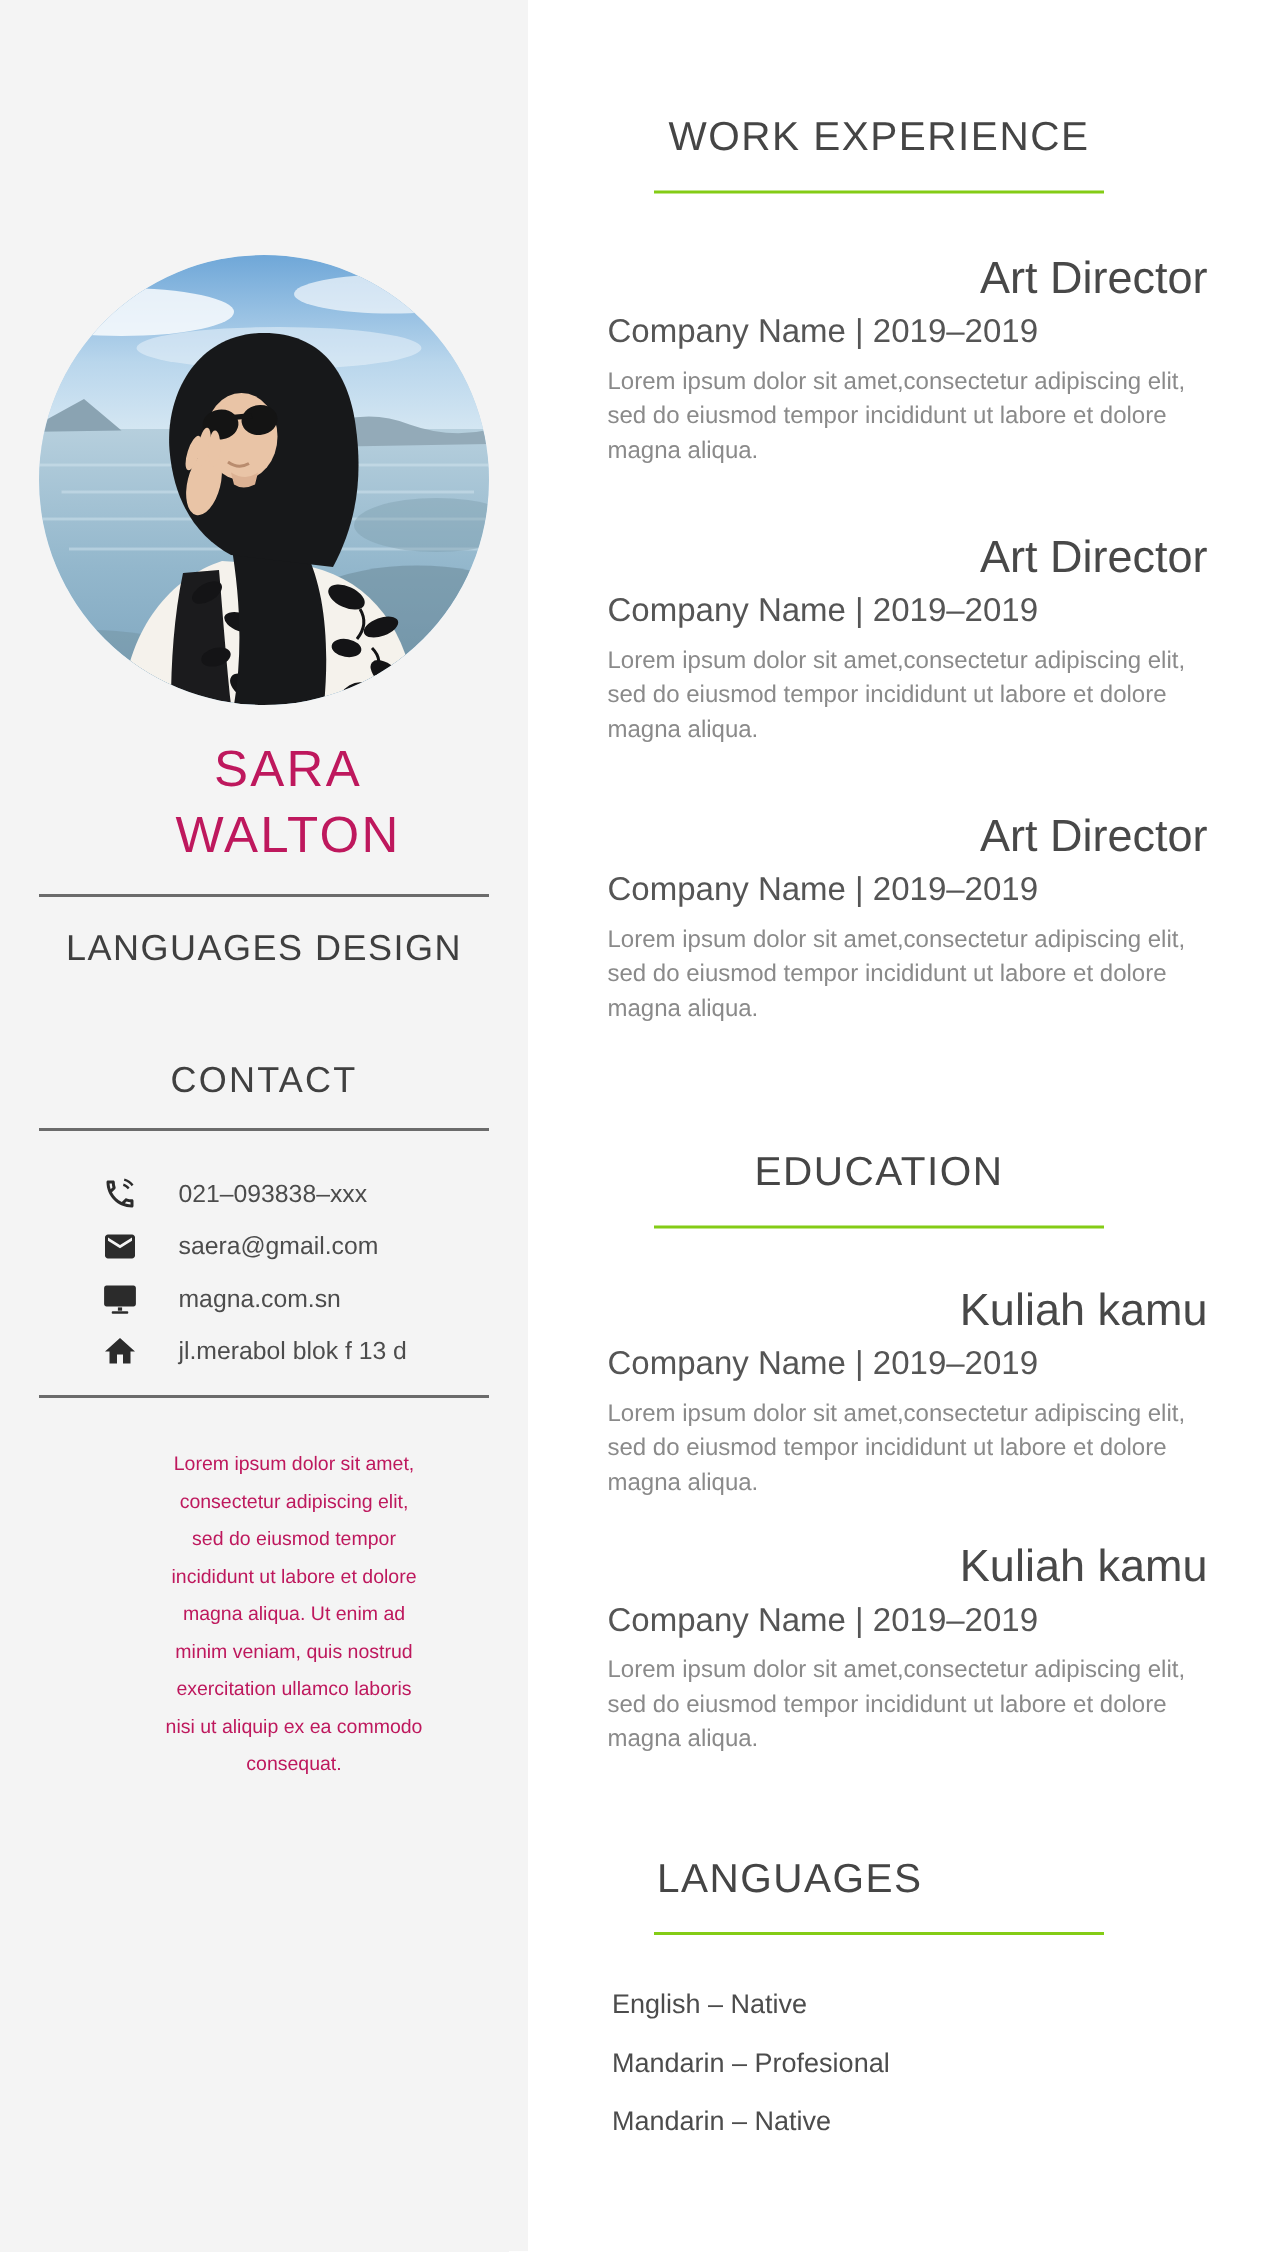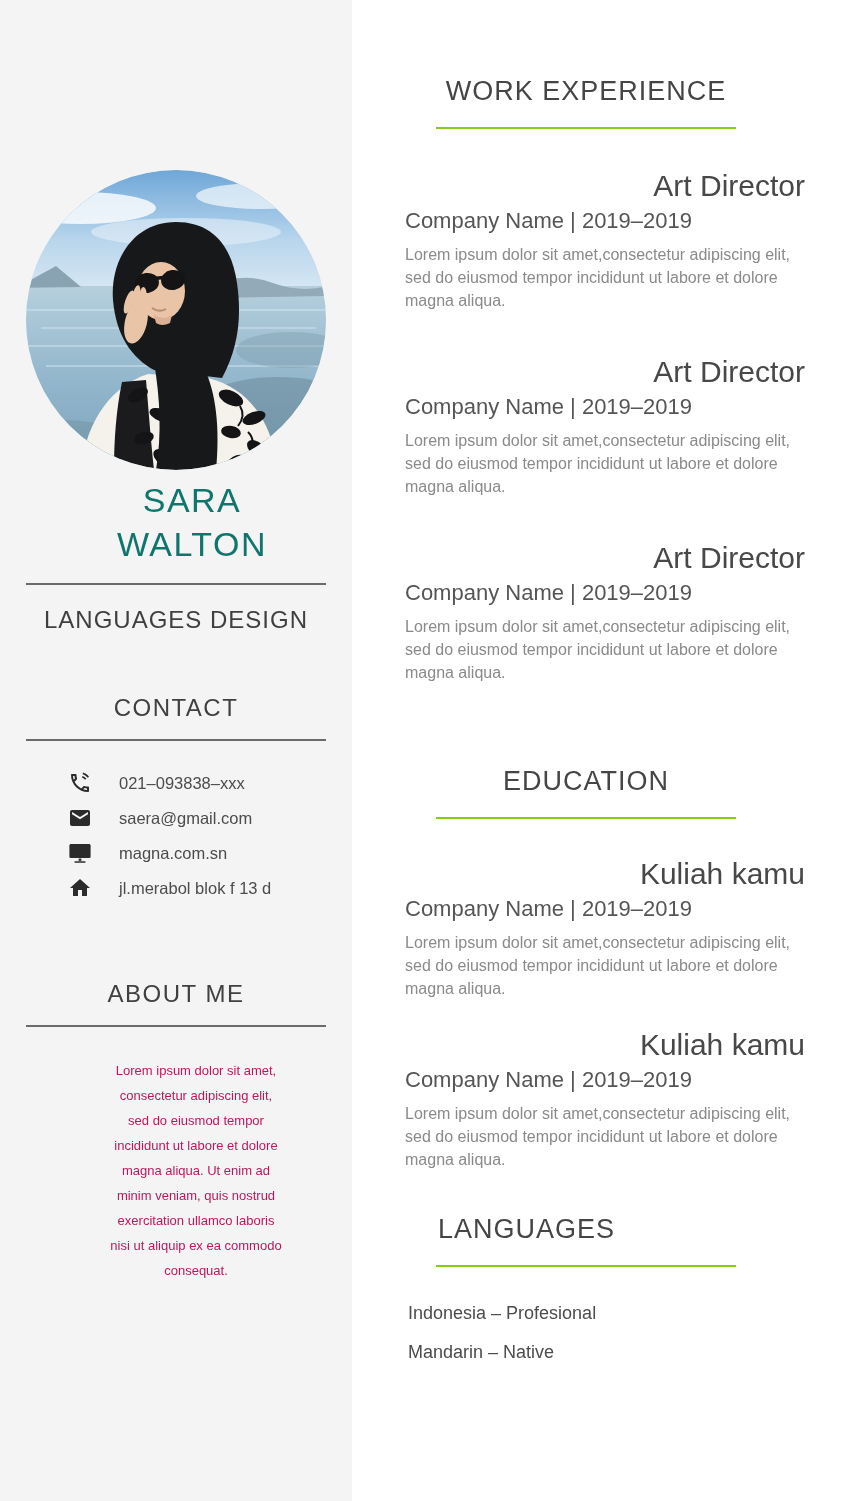--- a/index.html
+++ b/index.html
@@ -24,25 +24,25 @@
   }
   .photo {
     width: 300px; height: 300px;
     margin: 170px auto 0;
     border-radius: 50%;
     overflow: hidden;
     background: #bcd6e8;
   }
   .photo svg { display: block; width: 300px; height: 300px; }
   .name {
-    margin-top: 8px;
+    margin-top: 21px;
     font-size: 34px;
     font-weight: 400;
     letter-spacing: 1.5px;
-    color: #0f766e;
+    color: #be185d;
     line-height: 44px;
     padding-left: 32px;
   }
   .name span { display: block; }
   .rule {
     width: 300px;
     border: none;
     border-top: 2px solid #6b6b6b;
     margin: 17px auto 0;
   }
@@ -128,21 +128,21 @@
   .entry-desc {
     font-size: 16px;
     line-height: 23px;
     color: #8a8a8a;
     margin-top: 9px;
     white-space: pre-line;
   }
   .section-education { margin-top: 82px; }
   .section-education .entry { margin-top: 38px; }
   .section-education .entry + .entry { margin-top: 28px; }
-  .section-languages { margin-top: 43px; }
+  .section-languages { margin-top: 66px; }
   .language-list {
     list-style: none;
     margin-top: 36px;
     padding-left: 3px;
   }
   .language-list li {
     font-size: 18px;
     color: #4c4c4c;
     margin-bottom: 19px;
     line-height: 20px;
@@ -279,21 +279,20 @@
       <li>
         <span class="cicon">
           <svg viewBox="0 0 24 24">
               <path d="M10 20v-6h4v6h5v-8h3L12 3 2 12h3v8z"></path>
             </svg>
         </span>
         <span>jl.merabol blok f 13 d</span>
       </li>
     </ul>
 
-    <h2 class="side-heading about-heading">ABOUT ME</h2>
     <hr class="rule about-rule">
     <p class="about-text">Lorem ipsum dolor sit amet,
 consectetur adipiscing elit,
 sed do eiusmod tempor
 incididunt ut labore et dolore
 magna aliqua. Ut enim ad
 minim veniam, quis nostrud
 exercitation ullamco laboris
 nisi ut aliquip ex ea commodo
 consequat.</p>
@@ -352,19 +351,20 @@
 sed do eiusmod tempor incididunt ut labore et dolore
 magna aliqua.</p>
       </article>
     </section>
 
     <section class="section-languages">
       <div class="sec-head left-align">
         <h2>LANGUAGES</h2>
       </div>
       <ul class="language-list">
-        <li>Indonesia – Profesional</li>
+        <li>English – Native</li>
+        <li>Mandarin – Profesional</li>
         <li>Mandarin – Native</li>
       </ul>
     </section>
 
   </main>
 </div>
 
 </body></html>

